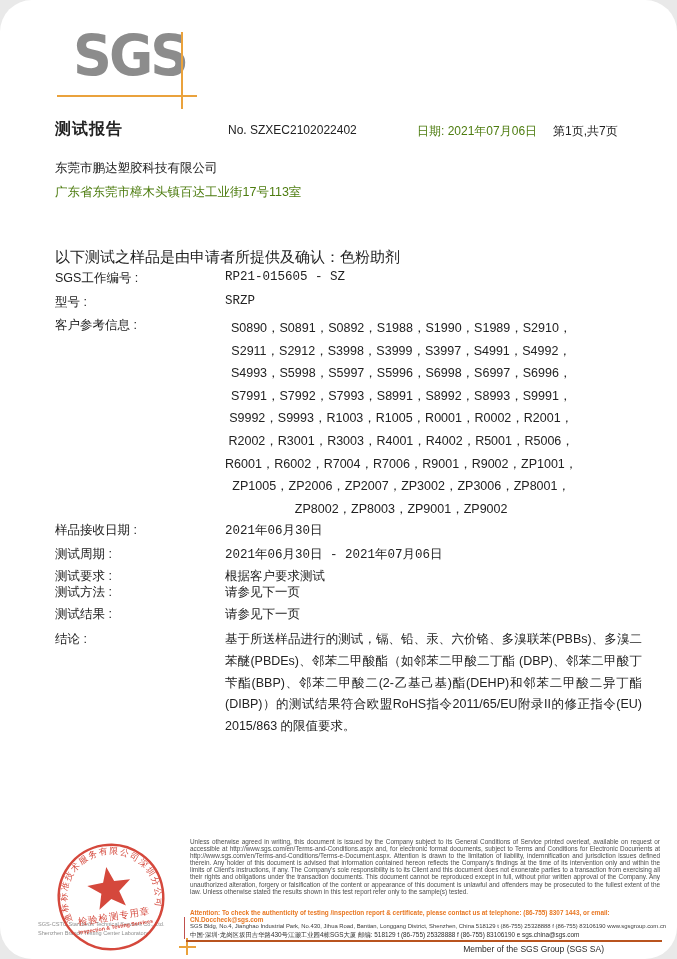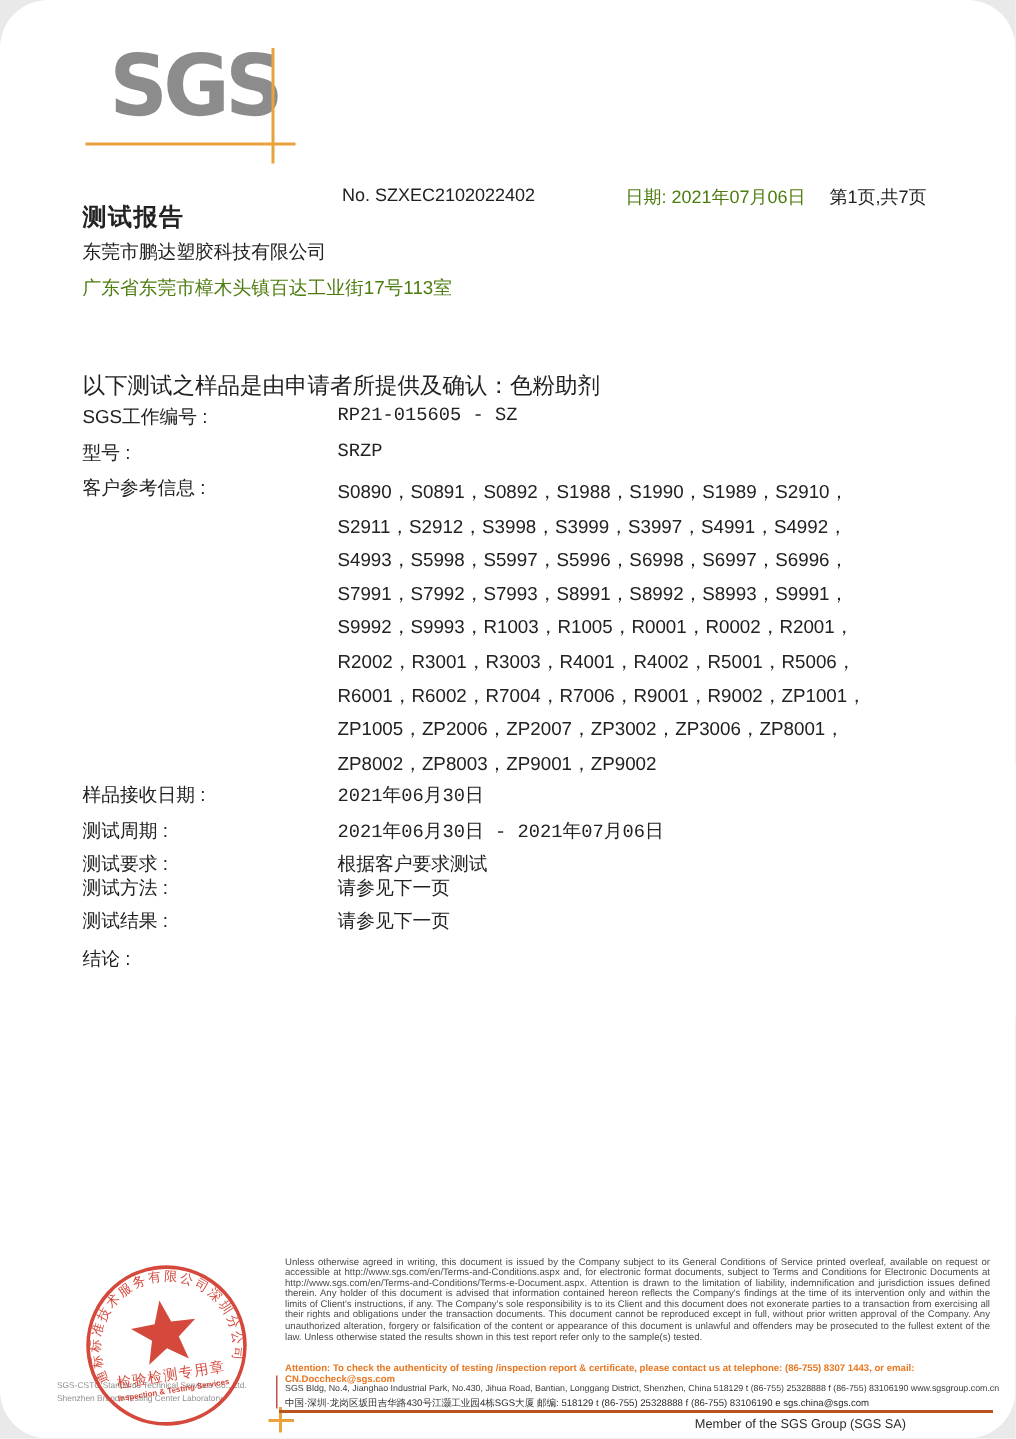--- a/index.html
+++ b/index.html
@@ -12,32 +12,32 @@
   
   .logo-text{
     position:absolute; left:73px; top:26px; font-size:54px; font-weight:bold;
     color:#8c8c8c; letter-spacing:-3px; line-height:60px;
     font-family:"DejaVu Sans","Liberation Sans",sans-serif;
     transform:scaleY(1.05); transform-origin:left top;
   }
   .logo-hline{ position:absolute; left:57px; top:95px; width:140px; height:2px; background:#eaa23c; }
   .logo-vline{ position:absolute; left:181px; top:32px; width:2px; height:77px; background:#eaa23c; }
   
-  .report-title{ position:absolute; left:55px; top:119px; font-size:16px; font-weight:bold; color:#222; letter-spacing:1px;margin-top:16px; }
+  .report-title{ position:absolute; left:55px; top:119px; font-size:16px; font-weight:bold; color:#222; letter-spacing:1px; }
   .report-no{ position:absolute; left:228px; top:123px; font-size:12px; color:#222; }
   .report-date{ position:absolute; left:417px; top:123px; font-size:12px; color:#4d7c0f;text-align:center; }
   .report-page{ position:absolute; left:553px; top:123px; font-size:12px; color:#222; }
   .company-name{ position:absolute; left:55px; top:160px; font-size:12.5px; color:#222; }
   .company-address{ position:absolute; left:55px; top:184px; font-size:12.5px; color:#4d7c0f;text-align:right; }
   .sample-statement{ position:absolute; left:55px; top:248px; font-size:15px; color:#222; }
   
   .flabel{ position:absolute; left:55px; font-size:12.5px; color:#222; }
   .fvalue{ position:absolute; left:225px; font-size:12.5px; color:#222;font-family:Liberation Mono, monospace; }
   .ref-lines{ position:absolute; left:225px; top:317px; font-size:12.5px; color:#222; }
-  .ref-lines div{ height:22.6px; line-height:22.6px; }
+  .ref-lines div{ height:22.6px; line-height:22.6px;text-align:center; }
   .conclusion-text{
     position:absolute; left:225px; top:629px; width:417px; font-size:12.5px;
     line-height:21.8px; text-align:justify; color:#222;
   }
   
   .stamp-undertext{ position:absolute; left:38px; top:920px; width:155px; font-size:5.6px; line-height:9px; color:#8f8f8f; z-index:1; }
   .stamp-svg{ position:absolute; left:54px; top:840px; width:114px; height:114px; z-index:2; opacity:.93; transform:rotate(-9deg); }
   .foot-divider-v{ position:absolute; left:184px; top:917px; width:1px; height:22px; background:#c0504d; }
   .cross-h{ position:absolute; left:179px; top:946px; width:17px; height:2px; background:#eaa23c; }
   .cross-v{ position:absolute; left:186px; top:938px; width:2px; height:17px; background:#eaa23c; }
@@ -101,20 +101,21 @@
   <div class="flabel" style="top:568px">测试要求 :</div>
   <div class="fvalue" style="top:568px">根据客户要求测试</div>
 
   <div class="flabel" style="top:584px">测试方法 :</div>
   <div class="fvalue" style="top:584px">请参见下一页</div>
 
   <div class="flabel" style="top:606px">测试结果 :</div>
   <div class="fvalue" style="top:606px">请参见下一页</div>
 
   <div class="flabel" style="top:631px">结论 :</div>
+  <div class="conclusion-text">基于所送样品进行的测试，镉、铅、汞、六价铬、多溴联苯(PBBs)、多溴二苯醚(PBDEs)、邻苯二甲酸酯（如邻苯二甲酸二丁酯 (DBP)、邻苯二甲酸丁苄酯(BBP)、邻苯二甲酸二(2-乙基己基)酯(DEHP)和邻苯二甲酸二异丁酯(DIBP)）的测试结果符合欧盟RoHS指令2011/65/EU附录II的修正指令(EU) 2015/863 的限值要求。</div>
 
   <div class="stamp-undertext">
     <div>SGS-CSTC Standards Technical Services Co., Ltd.</div>
     <div>Shenzhen Branch Testing Center Laboratory</div>
   </div>
 
   <svg class="stamp-svg" viewBox="0 0 120 120">
     <circle cx="60" cy="60" r="55" fill="none" stroke="#d23b2e" stroke-width="2.6"></circle>
     <path d="M60,28 L65.9,43.9 L82.8,44.6 L69.5,55.1 L74.1,71.4 L60,62 L45.9,71.4 L50.5,55.1 L37.2,44.6 L54.1,43.9 Z" fill="#d23b2e"></path>
     <defs>

